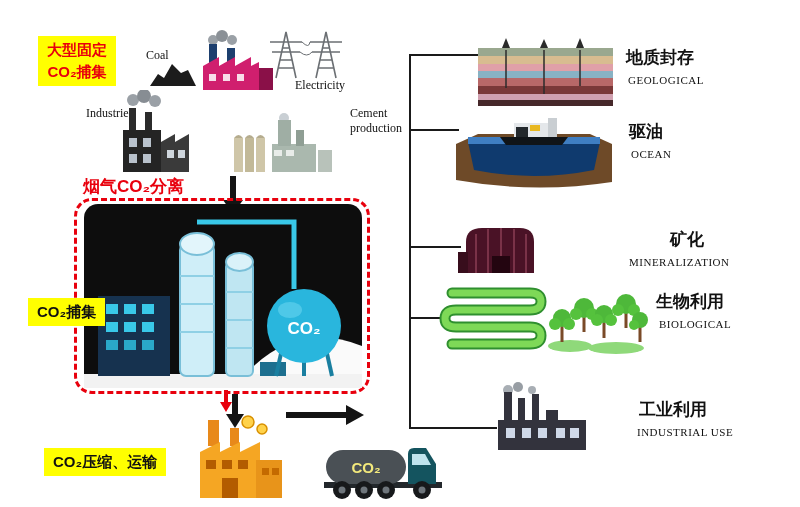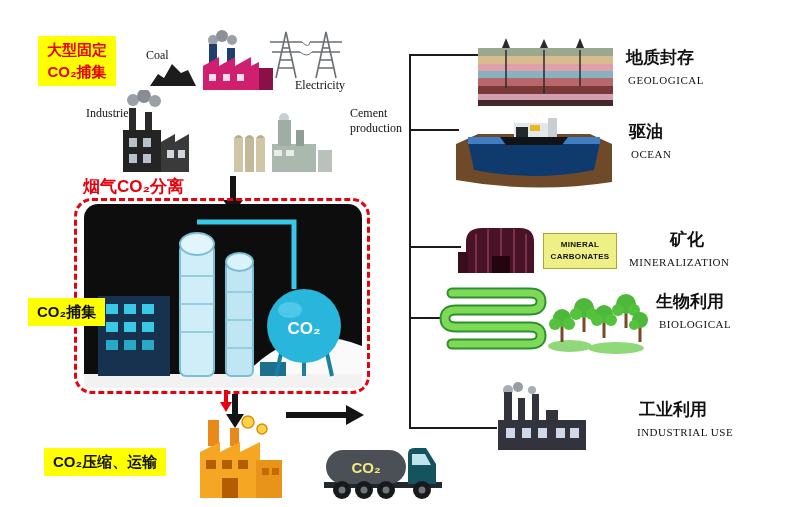--- a/index.html
+++ b/index.html
@@ -226,24 +226,20 @@
   </svg>
   <div class="abs zh-label" style="left:629px;top:120px;">驱油</div>
   <div class="abs en-label" style="left:631px;top:148px;">OCEAN</div>
 
   <svg class="abs" style="left:458px;top:220px;" width="85" height="55" viewBox="0 0 85 55">
     <path d="M8 53 V22 Q8 8 24 8 H62 Q76 8 76 22 V53 Z" fill="#4a1226"></path>
     <path d="M18 53 V14 M30 53 V9 M43 53 V8 M56 53 V9 M68 53 V14" stroke="#7a3248" stroke-width="2" fill="none"></path>
     <rect x="34" y="36" width="18" height="17" fill="#230510"></rect>
     <rect x="0" y="32" width="10" height="21" fill="#380d1c"></rect>
   </svg>
-  <div class="abs mineral-tag" style="left:543px;top:233px;width:74px;">
-    <div>MINERAL</div>
-    <div>CARBONATES</div>
-  </div>
   <div class="abs zh-label" style="left:670px;top:228px;">矿化</div>
   <div class="abs en-label" style="left:629px;top:256px;">MINERALIZATION</div>
 
   <svg class="abs" style="left:438px;top:285px;" width="110" height="66" viewBox="0 0 110 66">
     <path d="M14 8 H92 Q103 8 103 16.5 Q103 25 92 25 H18 Q7 25 7 33.5 Q7 42 18 42 H92 Q103 42 103 50.5 Q103 59 92 59 H14" fill="none" stroke="#2f8f2f" stroke-width="11" stroke-linecap="round"></path>
     <path d="M14 8 H92 Q103 8 103 16.5 Q103 25 92 25 H18 Q7 25 7 33.5 Q7 42 18 42 H92 Q103 42 103 50.5 Q103 59 92 59 H14" fill="none" stroke="#7ed957" stroke-width="7" stroke-linecap="round"></path>
   </svg>
   <svg class="abs" style="left:546px;top:270px;" width="102" height="84" viewBox="0 0 102 84">
     <ellipse cx="24" cy="76" rx="22" ry="6" fill="#8fd97a"></ellipse>
     <ellipse cx="70" cy="78" rx="28" ry="6" fill="#8fd97a"></ellipse>

